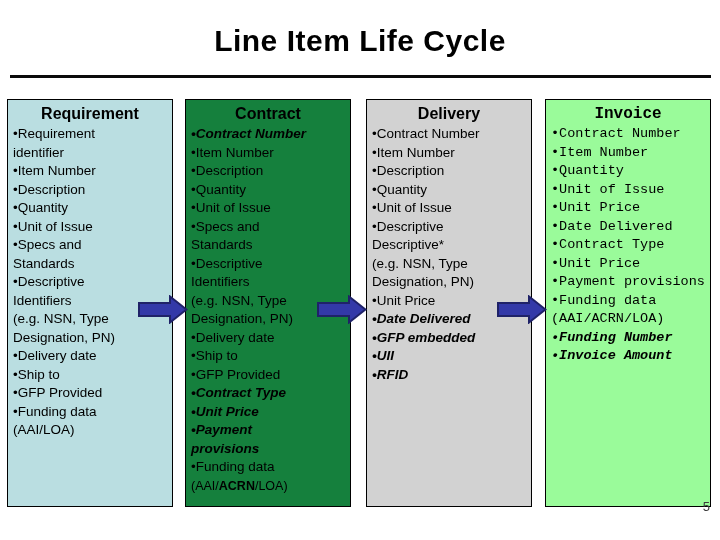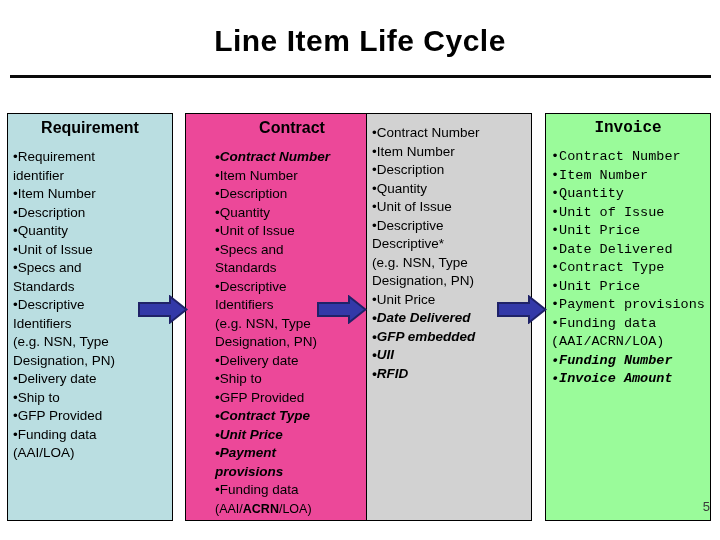--- a/index.html
+++ b/index.html
@@ -25,42 +25,41 @@
   .title-divider {
     position: absolute;
     top: 75px;
     left: 10px;
     width: 701px;
     height: 3px;
     background: #0a0a0a;
   }
   .stage-box {
     position: absolute;
-    top: 113px;
+    top: 99px;
     height: 406px;
     width: 164px;
     border: 1.5px solid #000;
     box-sizing: content-box;
   }
   .box-requirement { left: 7px;   }
   .box-contract    { left: 185px; }
   .box-delivery    { left: 366px; }
   .box-invoice     { left: 545px; font-family: Liberation Mono, monospace; }
   .box-title {
     font-size: 16px;
     font-weight: bold;
     text-align: center;
     line-height: 20px;
     padding-top: 4px;
   }
   .box-body {
     padding: 1px 5px 0 5px;
     font-size: 13.5px;
     line-height: 18.5px;
-    margin-top: 9px;
   }
   .line { white-space: normal; }
   .line.em { font-weight: bold; font-style: italic; }
   .line .b { font-weight: bold; }
   .line.small { font-size: 12.5px; }
   .flow-arrow {
     position: absolute;
     top: 295px;
     width: 50px;
     height: 29px;
@@ -98,21 +97,21 @@
         <div class="line"><span>•Unit of Issue</span></div>
         <div class="line"><span>•Specs and</span><br><span>Standards</span></div>
         <div class="line"><span>•Descriptive</span><br><span>Identifiers</span><br><span>(e.g. NSN, Type</span><br><span>Designation, PN)</span></div>
         <div class="line"><span>•Delivery date</span></div>
         <div class="line"><span>•Ship to</span></div>
         <div class="line"><span>•GFP Provided</span></div>
         <div class="line"><span>•Funding data</span><br><span>(AAI/LOA)</span></div>
       </div>
   </div>
 
-  <div class="stage-box box-contract" style="background: #ec4899; border-color: rgb(0, 0, 0); padding-left: 24px;">
+  <div class="stage-box box-contract" style="background: #15803d; border-color: rgb(0, 0, 0);">
     <div class="box-title">Contract</div>
     <div class="box-body">
         <div class="line em"><span>•Contract Number</span></div>
         <div class="line"><span>•Item Number</span></div>
         <div class="line"><span>•Description</span></div>
         <div class="line"><span>•Quantity</span></div>
         <div class="line"><span>•Unit of Issue</span></div>
         <div class="line"><span>•Specs and</span><br><span>Standards</span></div>
         <div class="line"><span>•Descriptive</span><br><span>Identifiers</span><br><span>(e.g. NSN, Type</span><br><span>Designation, PN)</span></div>
         <div class="line"><span>•Delivery date</span></div>
@@ -120,20 +119,21 @@
         <div class="line"><span>•GFP Provided</span></div>
         <div class="line em"><span>•Contract Type</span></div>
         <div class="line em"><span>•Unit Price</span></div>
         <div class="line em"><span>•Payment</span><br><span>provisions</span></div>
         <div class="line"><span>•Funding data</span></div>
         <div class="line small"><span>(AAI/</span><span class="b">ACRN</span><span>/LOA)</span></div>
       </div>
   </div>
 
   <div class="stage-box box-delivery" style="background: rgb(210, 210, 210); border-color: rgb(0, 0, 0);">
+    <div class="box-title">Delivery</div>
     <div class="box-body">
         <div class="line"><span>•Contract Number</span></div>
         <div class="line"><span>•Item Number</span></div>
         <div class="line"><span>•Description</span></div>
         <div class="line"><span>•Quantity</span></div>
         <div class="line"><span>•Unit of Issue</span></div>
         <div class="line"><span>•Descriptive</span><br><span>Descriptive*</span><br><span>(e.g. NSN, Type</span><br><span>Designation, PN)</span></div>
         <div class="line"><span>•Unit Price</span></div>
         <div class="line em"><span>•Date Delivered</span></div>
         <div class="line em"><span>•GFP embedded</span></div>

